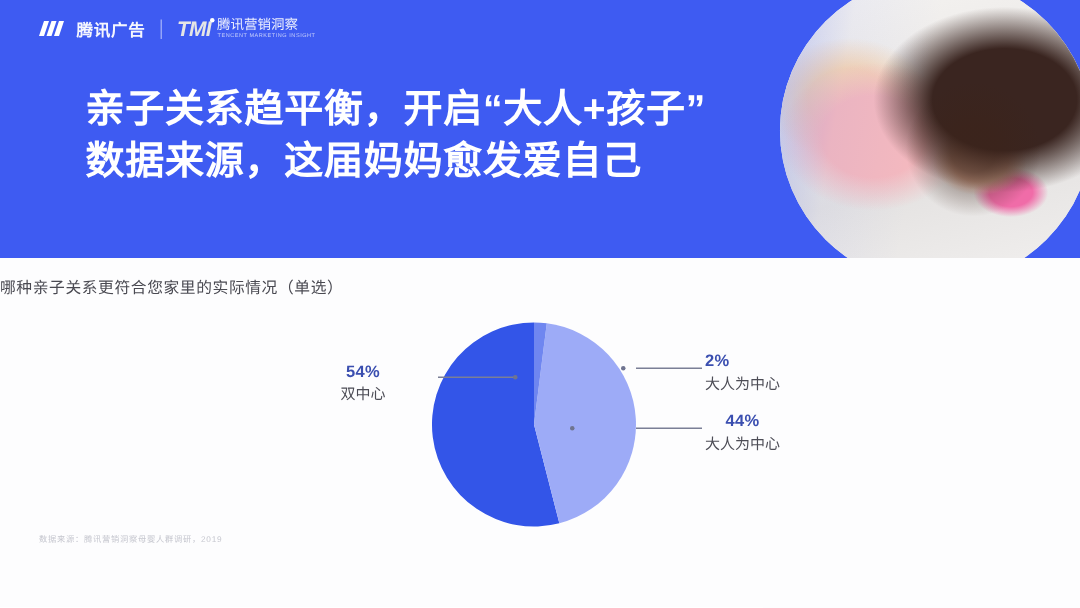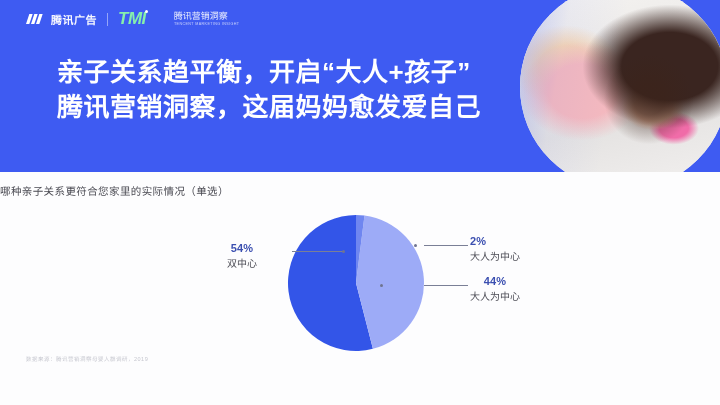--- a/index.html
+++ b/index.html
@@ -54,22 +54,22 @@
     opacity: .95;
   }
   .logo-divider {
     width: 1px;
     height: 13px;
     background: rgba(255,255,255,.45);
     margin: 0 10px;
     flex: none;
   }
   .tmi-mark {
-    color: #86efac;
-    font-size: 17px;
+    color: #e5e5e5;
+    font-size: 14px;
     font-weight: bold;
     font-style: italic;
     letter-spacing: -0.5px;
     white-space: nowrap;
     position: relative;
     margin-right: 4px;
   }
   .tmi-dot {
     position: absolute;
     right: -2px;
@@ -77,21 +77,20 @@
     width: 3px;
     height: 3px;
     border-radius: 50%;
     background: #ffffff;
   }
   .tmi-sub {
     color: rgba(255,255,255,.9);
     font-size: 9px;
     white-space: nowrap;
     line-height: 1.05;
-    margin-left: 24px;
   }
   .tmi-sub small {
     display: block;
     font-size: 4px;
     letter-spacing: .4px;
     opacity: .75;
     transform: scale(.92);
     transform-origin: left top;
   }
 
@@ -244,21 +243,21 @@
         <span class="tmi-dot"></span>
       </span>
       <span class="tmi-sub">
         <span>腾讯营销洞察</span>
         <small>TENCENT MARKETING INSIGHT</small>
       </span>
     </div>
 
     <h1 class="headline">
       <span class="headline-line">亲子关系趋平衡，开启“大人+孩子”</span>
-      <span class="headline-line">腾讯营销洞察，这届妈妈愈发爱自己</span>
+      <span class="headline-line">数据来源，这届妈妈愈发爱自己</span>
     </h1>
 
     <div class="photo-wrap">
       <div class="photo"></div>
       <div class="photo-veil"></div>
     </div>
   </div>
 
   <div class="chart-title">哪种亲子关系更符合您家里的实际情况（单选）</div>
 

